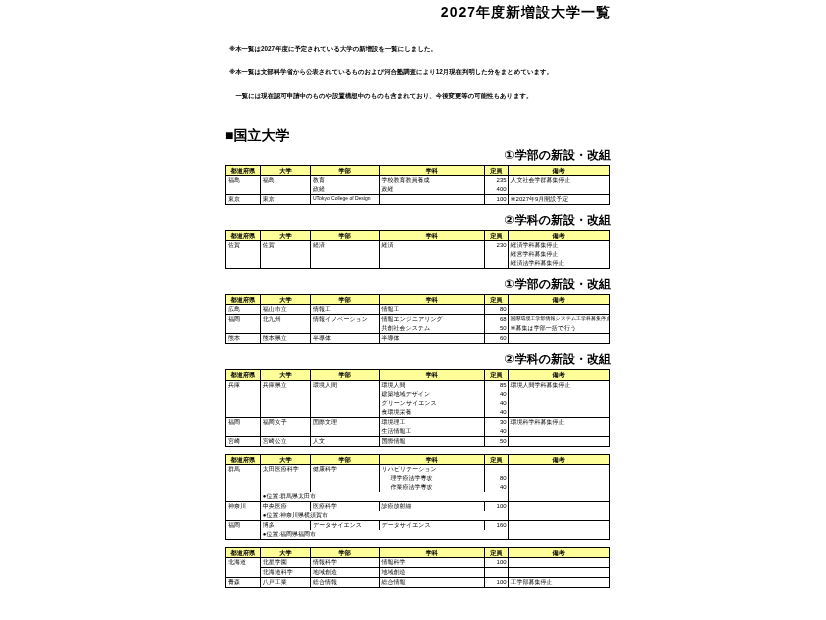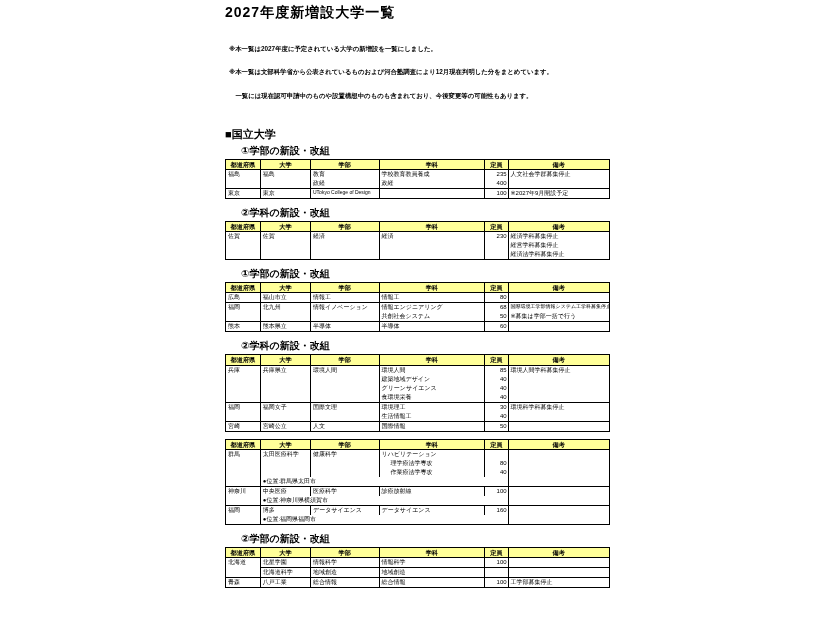--- a/index.html
+++ b/index.html
@@ -3,26 +3,26 @@
 <meta charset="utf-8">
 <style>
   html,body { margin:0; padding:0; }
   body {
     width:826px; height:620px; background:#ffffff; color:#000;
     font-family:"Liberation Sans","DejaVu Sans",sans-serif;
     overflow:hidden;
   }
   .page { width:386px; margin:0 auto; padding-top:4px; position:relative; left:5px; }
 
-  .title { font-size:14px; font-weight:bold; text-align:left; margin:0; letter-spacing:1px; }
+  .title { font-size:14px; font-weight:bold; text-align:right; margin:0; letter-spacing:1px; }
 
   .notes { font-size:6.4px; font-weight:bold; line-height:1.2; margin:8px 0 0 4px; white-space:pre; }
 
-  h2.sec { font-size:11px; font-weight:bold; margin:12px 0 0 0; }
-  h3.sub { font-size:10px;  font-weight:bold; margin:2px 0 1px 16px; }
+  h2.sec { font-size:14px; font-weight:bold; margin:12px 0 0 0; }
+  h3.sub { font-size:12px;  font-weight:bold; margin:2px 0 1px 16px;text-align:right; }
   .tbl { margin-bottom:7px; }
 
   table { border-collapse:collapse; table-layout:fixed; width:385px;
           font-size:6px; line-height:1.5; border:1.5px solid #000; }
   th { background:#ffff99; border:1px solid #000; font-size:6.2px; font-weight:bold;
        text-align:center; padding:0; }
   td { border-left:1px solid #000; border-right:1px solid #000;
        padding:0 2px; vertical-align:top; white-space:nowrap; overflow:hidden; }
   tr.grp td { border-top:1px solid #000; }
   td.r  { text-align:right; padding-right:1px; }
@@ -317,21 +317,20 @@
               <td>データサイエンス</td>
               <td class="r">160</td>
               <td rowspan="2"></td>
             </tr>
             <tr>
               <td colspan="4">●位置:福岡県福岡市</td>
             </tr>
           </tbody>
         </table>
       </div>
-    <h3 class="sub">②学部の新設・改組</h3>
     <div class="tbl">
         <table>
           <colgroup>
             <col style="width: 34px;">
             <col style="width: 49px;">
             <col style="width: 67px;">
             <col style="width: 103px;">
             <col style="width: 23px;">
             <col style="width: 99px;">
           </colgroup>

